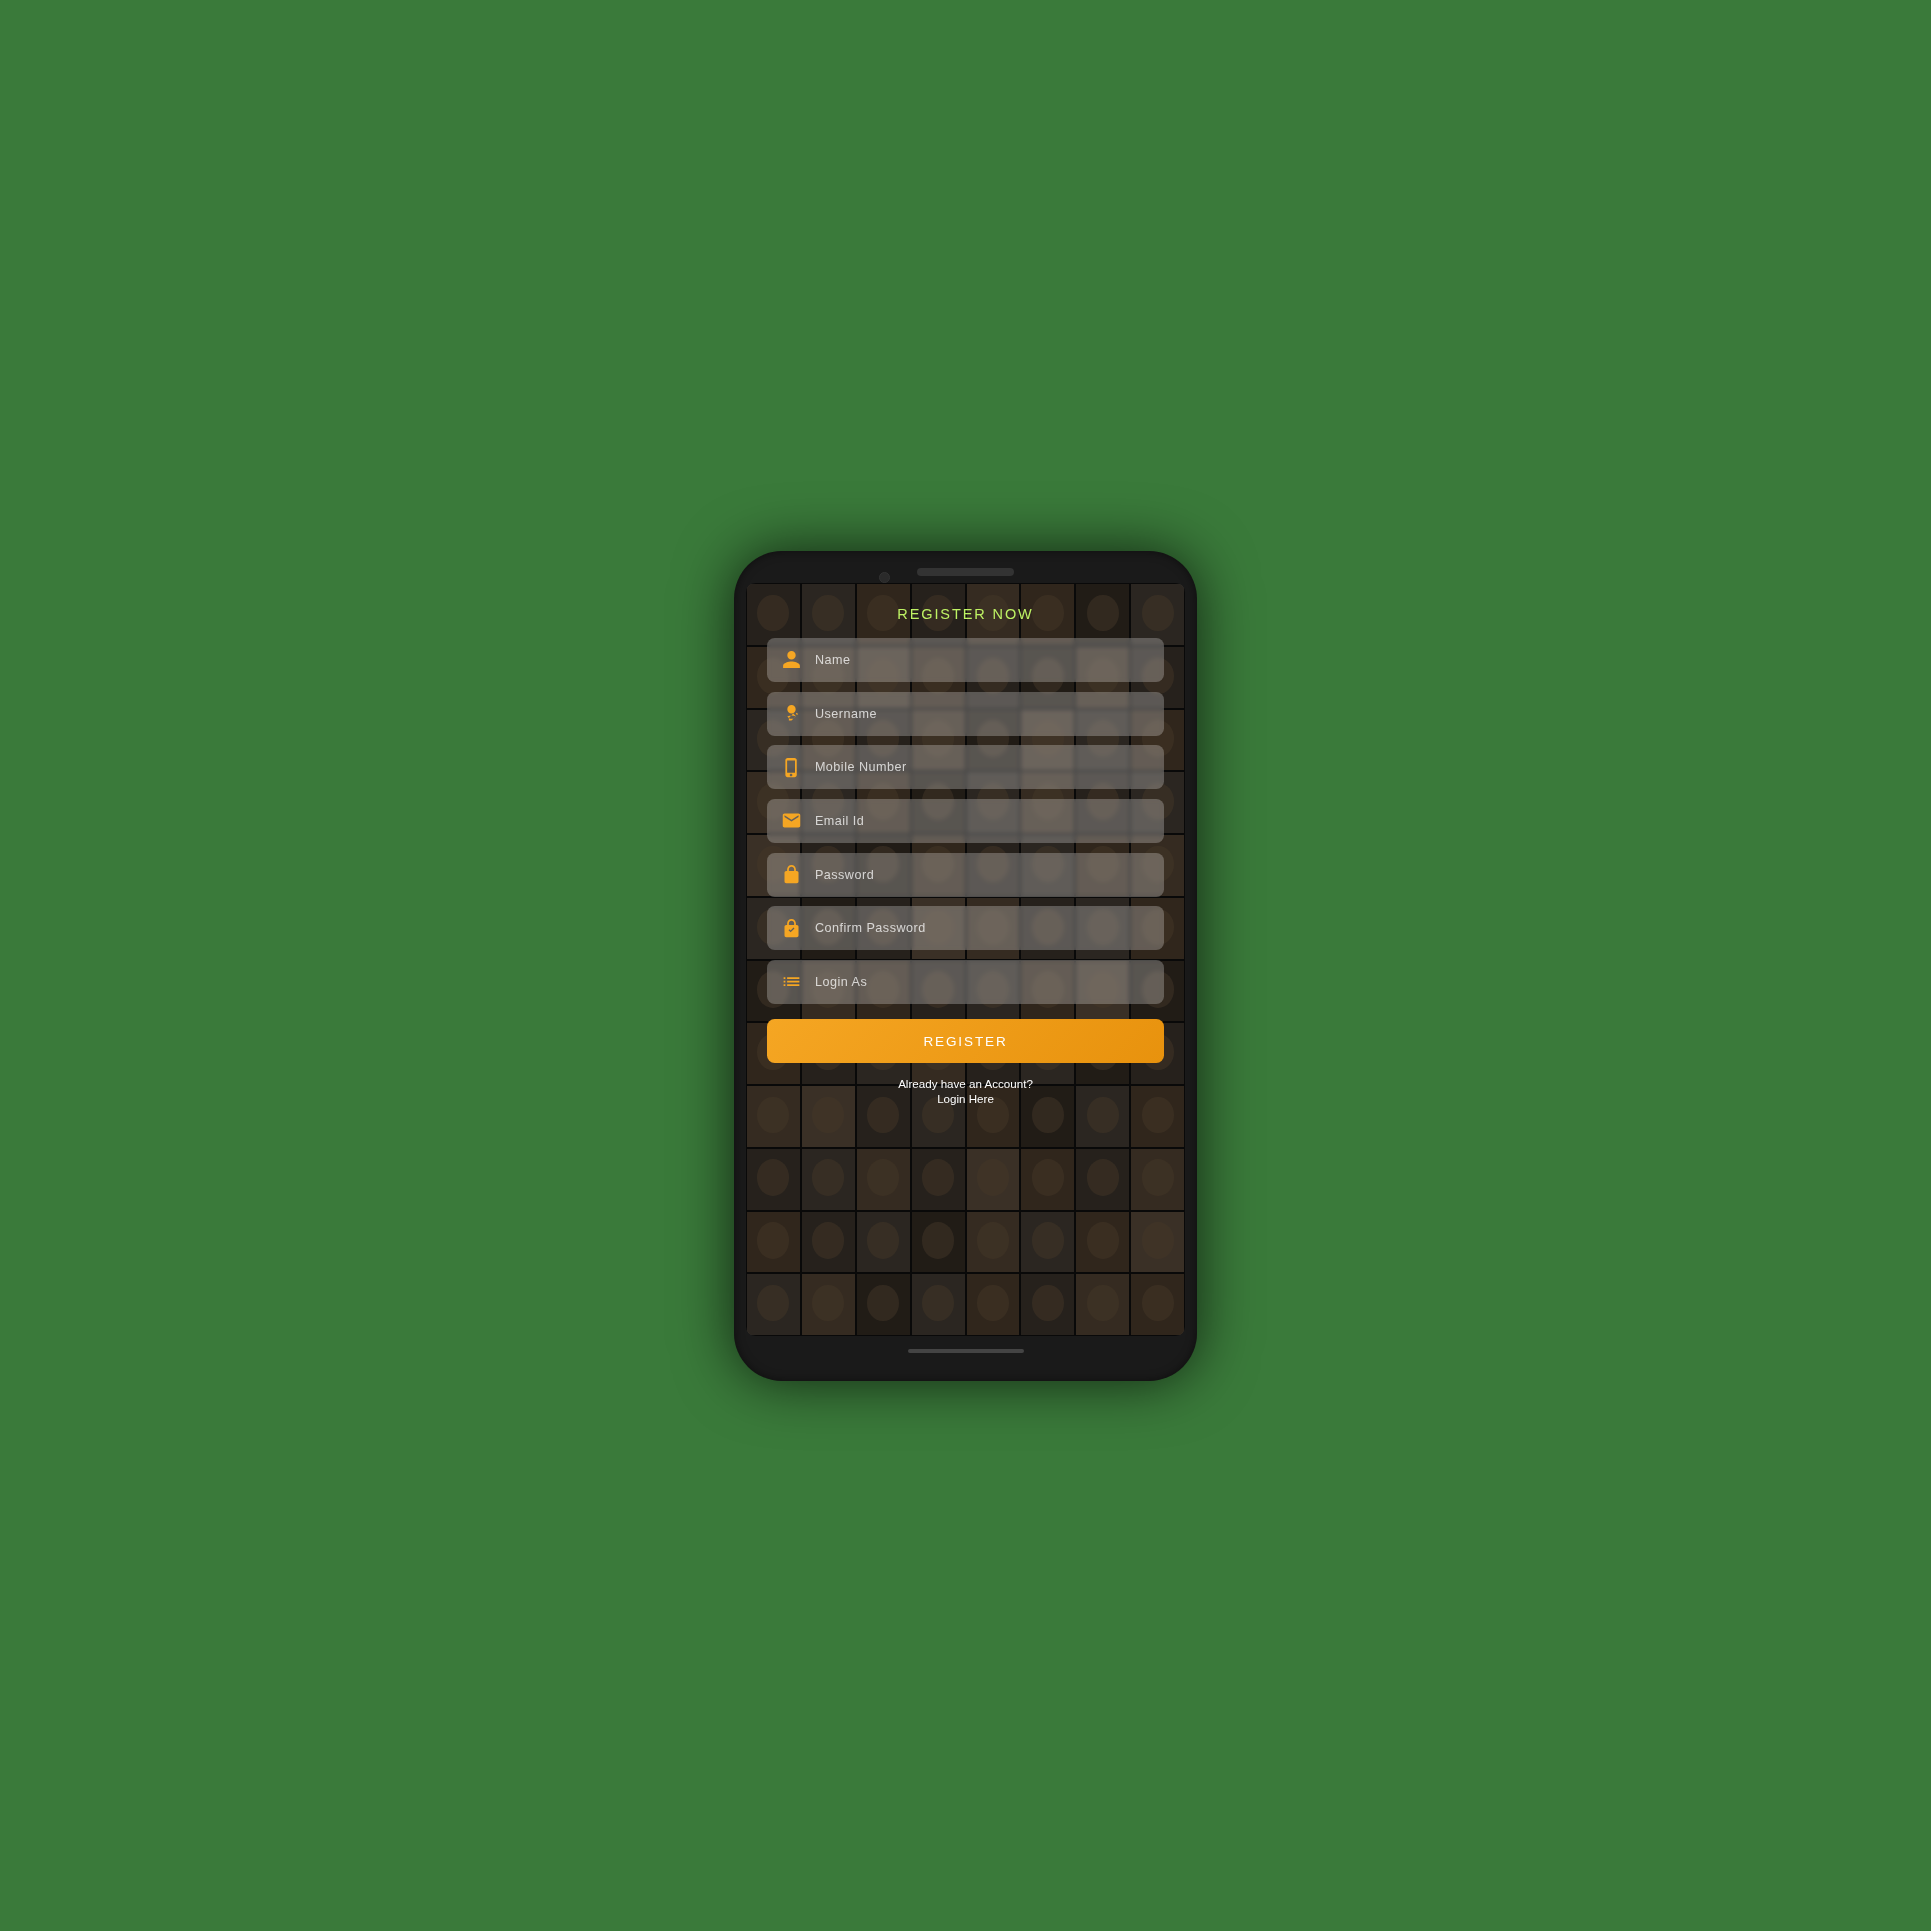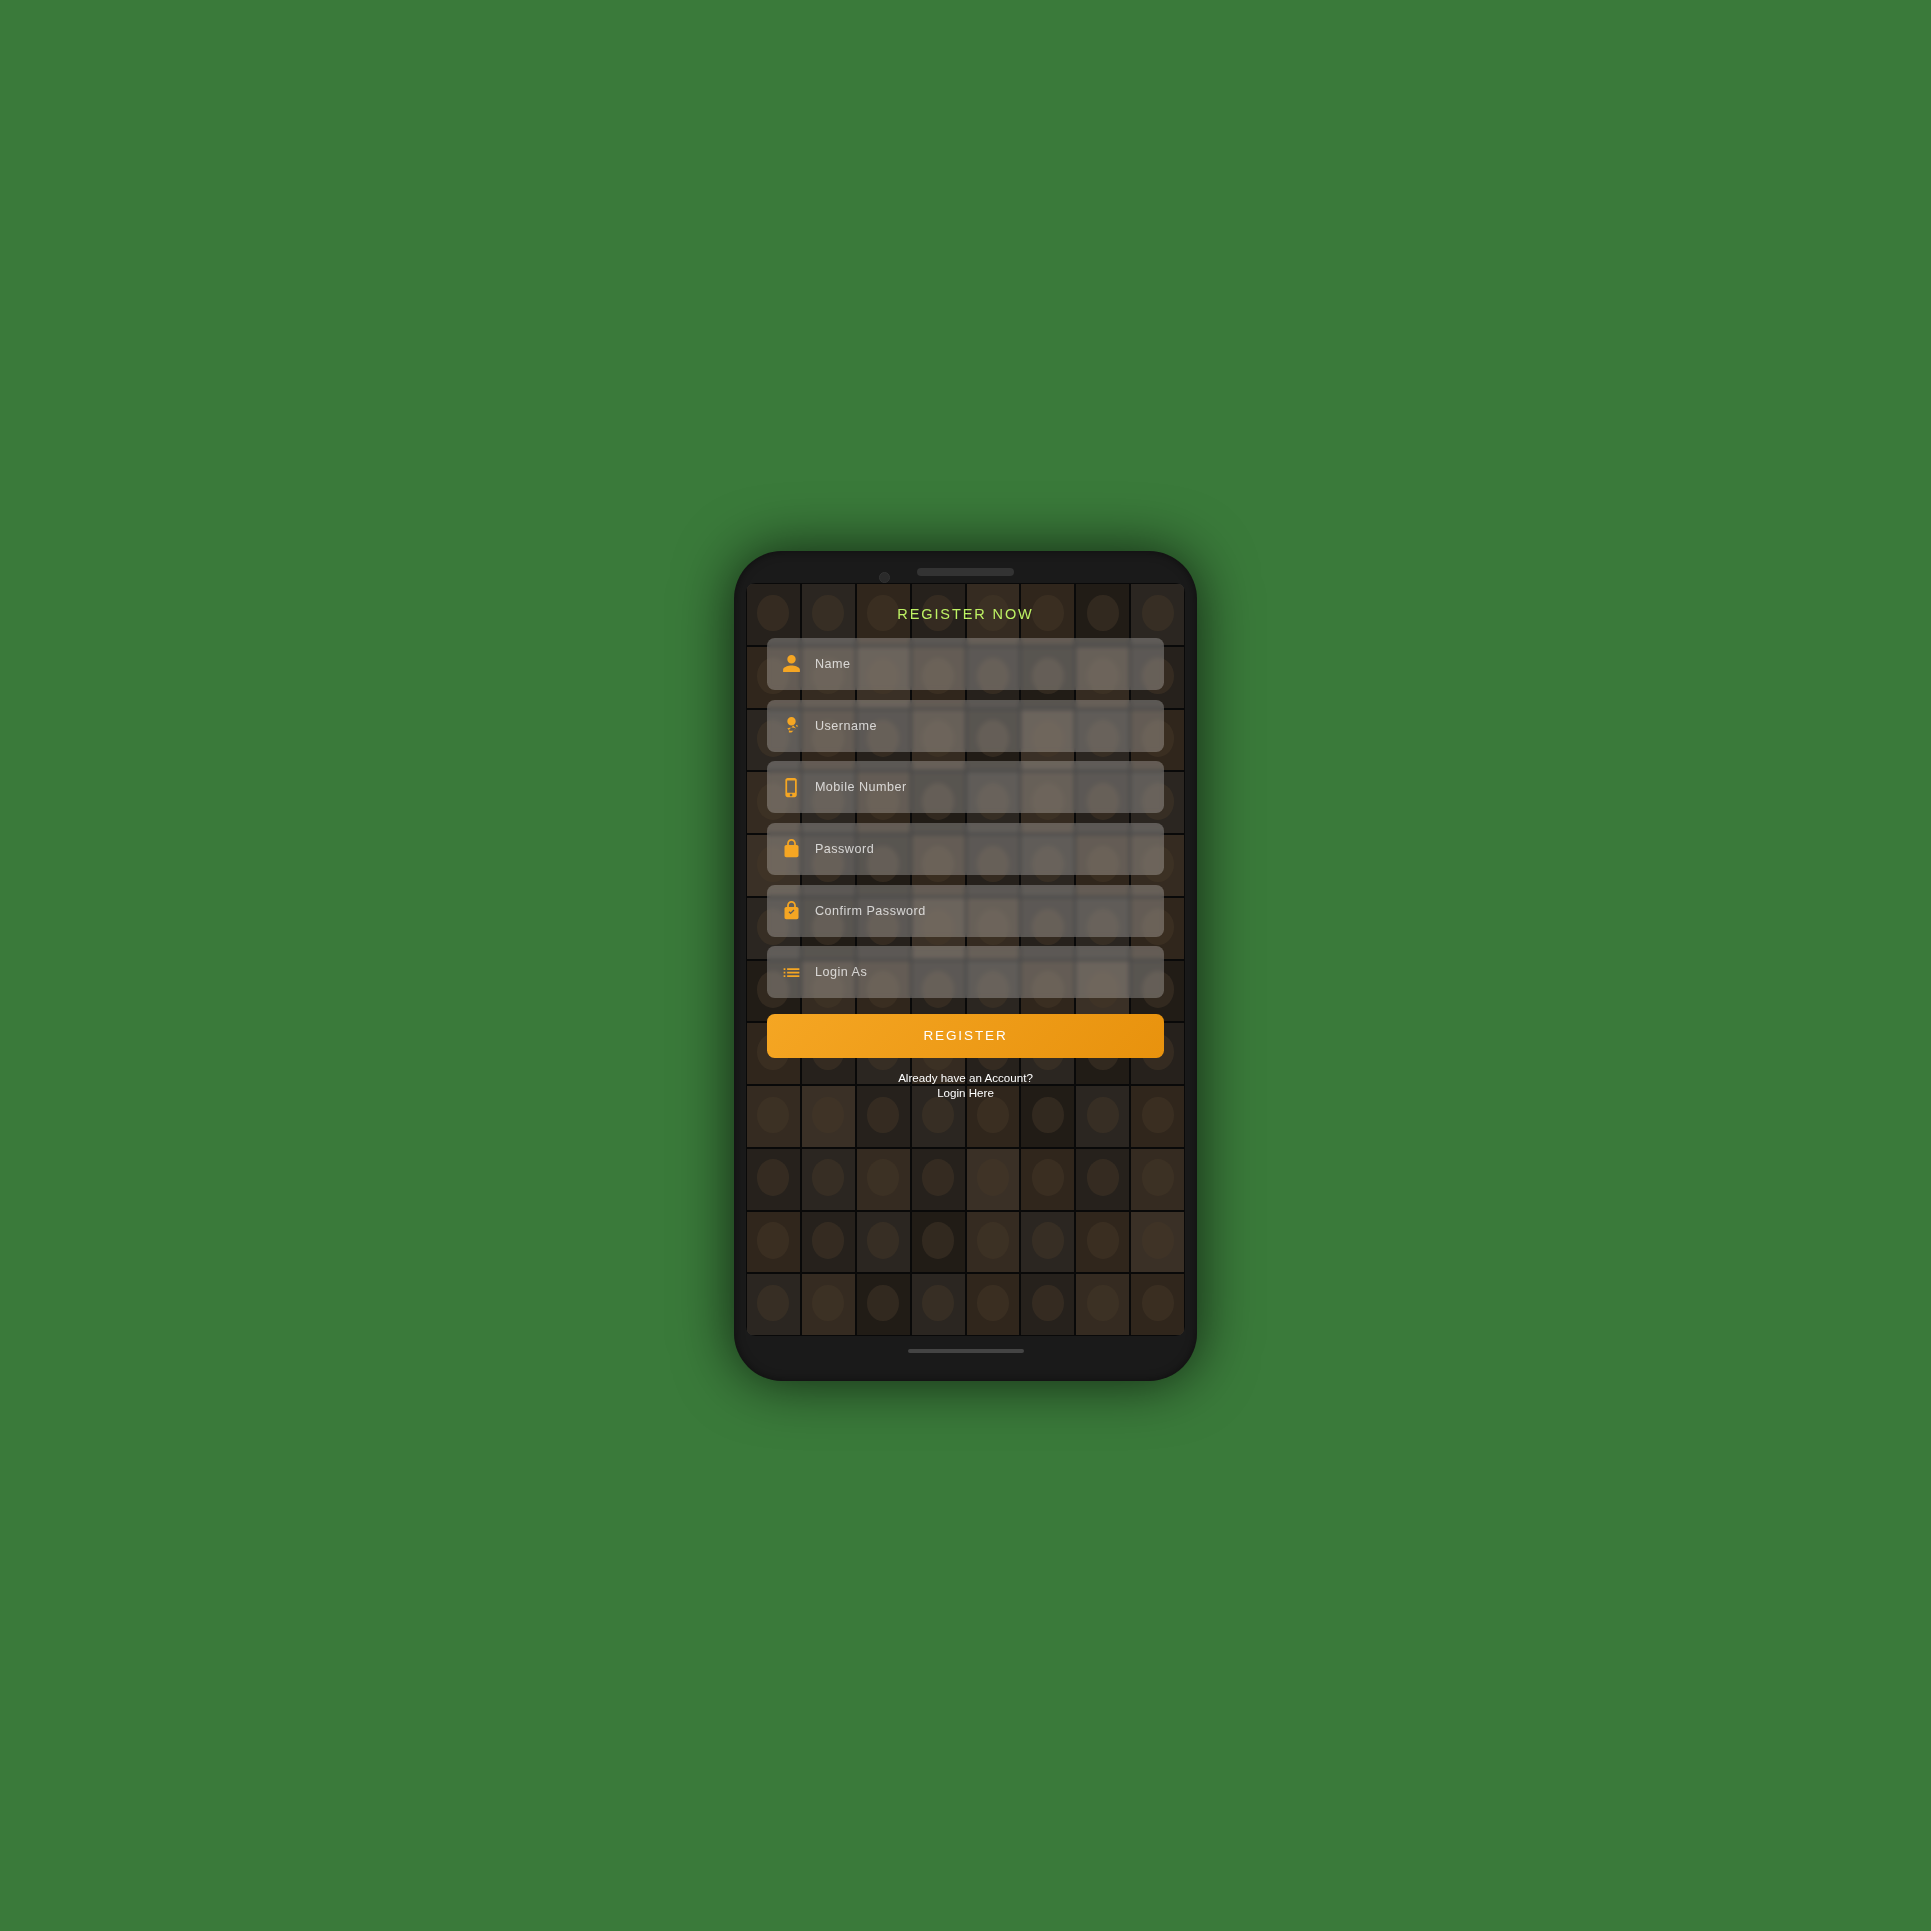--- a/index.html
+++ b/index.html
@@ -106,21 +106,21 @@
       color: #bef264;
       font-size: 14.5px;
       font-weight: normal;
       letter-spacing: 1.9px;
       margin-bottom: 15.4px;
       margin-top: 3.9px;
     }
 
     .form-field {
       width: 100%;
-      height: 52px;
+      height: 44px;
       background: rgba(255,255,255,0.25);
       border-radius: 7.7px;
       display: flex;
       align-items: center;
       margin-bottom: 9.7px;
       padding: 0 11.6px;
       backdrop-filter: blur(1.9px);
     }
 
     .field-icon {
@@ -331,20 +331,28 @@
 
       <div class="form-field">
         <div class="field-icon">
           <svg viewBox="0 0 24 24" xmlns="http://www.w3.org/2000/svg">
             <path d="M15.5 1h-8C6.1 1 5 2.1 5 3.5v17C5 21.9 6.1 23 7.5 23h8c1.4 0 2.5-1.1 2.5-2.5v-17C18 2.1 16.9 1 15.5 1zm-4 21c-.8 0-1.5-.7-1.5-1.5S10.7 19 11.5 19s1.5.7 1.5 1.5-.7 1.5-1.5 1.5zm4.5-4H7V4h9v14z"></path>
           </svg>
         </div>
         <input class="field-input" type="tel" placeholder="Mobile Number" style="">
       </div>
 
+      <div class="form-field">
+        <div class="field-icon">
+          <svg viewBox="0 0 24 24" xmlns="http://www.w3.org/2000/svg">
+            <path d="M20 4H4c-1.1 0-2 .9-2 2v12c0 1.1.9 2 2 2h16c1.1 0 2-.9 2-2V6c0-1.1-.9-2-2-2zm0 4l-8 5-8-5V6l8 5 8-5v2z"></path>
+          </svg>
+        </div>
+        <input class="field-input" type="email" placeholder="Email Id" style="">
+      </div>
 
       <div class="form-field">
         <div class="field-icon">
           <svg viewBox="0 0 24 24" xmlns="http://www.w3.org/2000/svg">
             <path d="M18 8h-1V6c0-2.8-2.2-5-5-5S7 3.2 7 6v2H6c-1.1 0-2 .9-2 2v10c0 1.1.9 2 2 2h12c1.1 0 2-.9 2-2V10c0-1.1-.9-2-2-2zm-3 0H9V6c0-1.7 1.3-3 3-3s3 1.3 3 3v2z"></path>
           </svg>
         </div>
         <input class="field-input" type="password" placeholder="Password" style="">
       </div>
 

